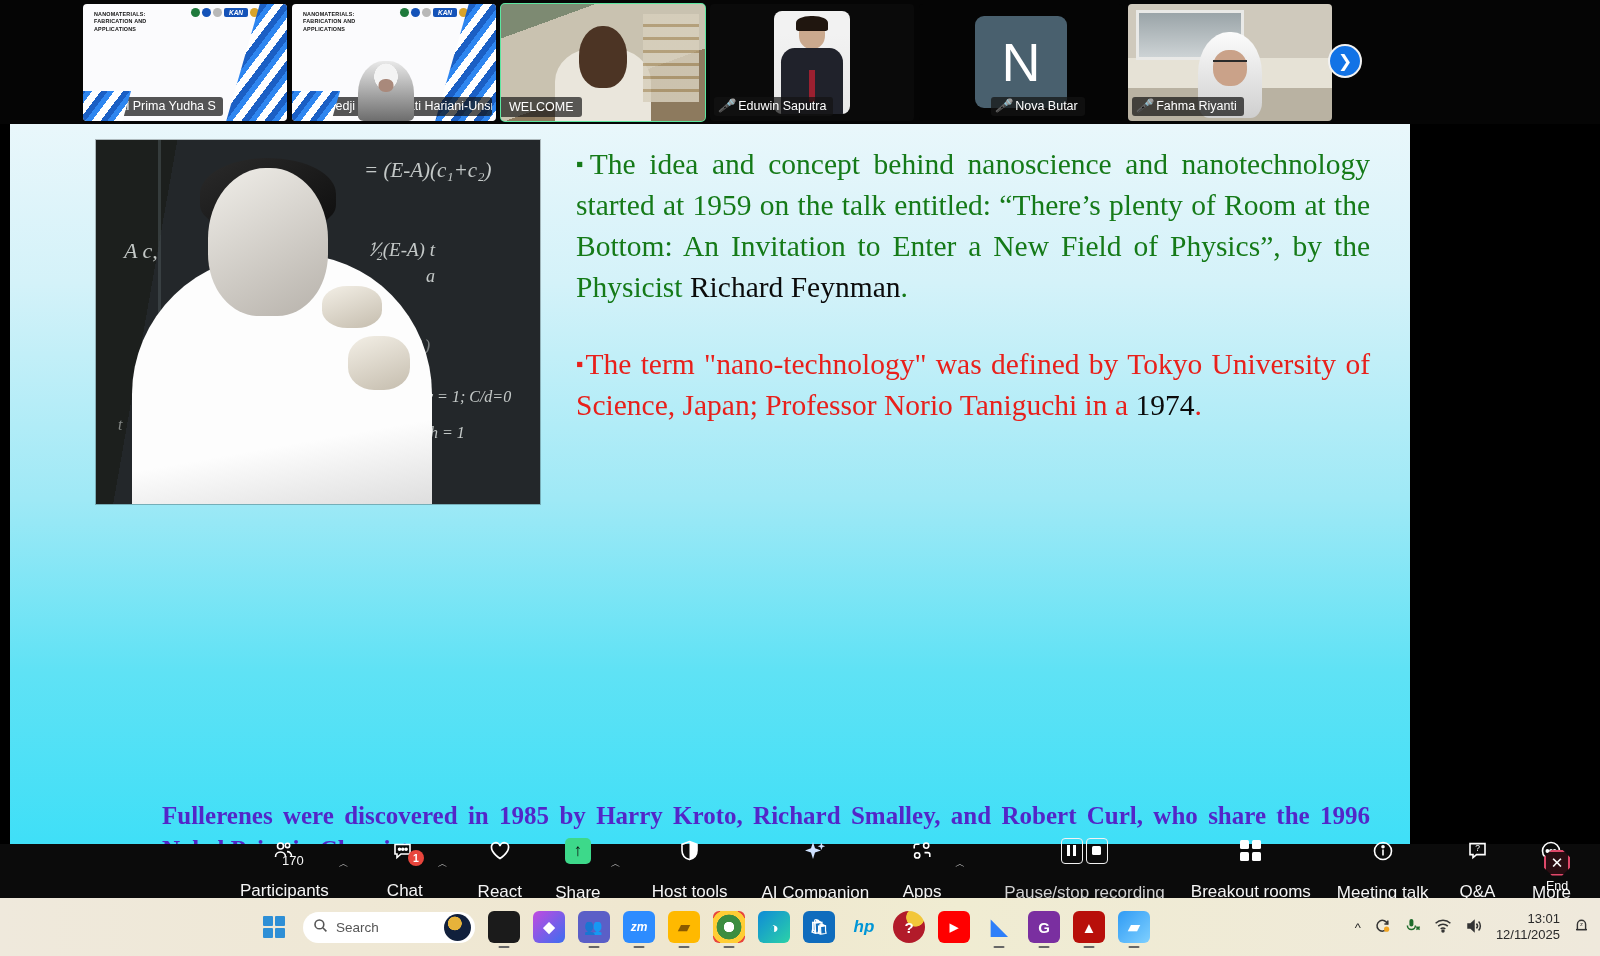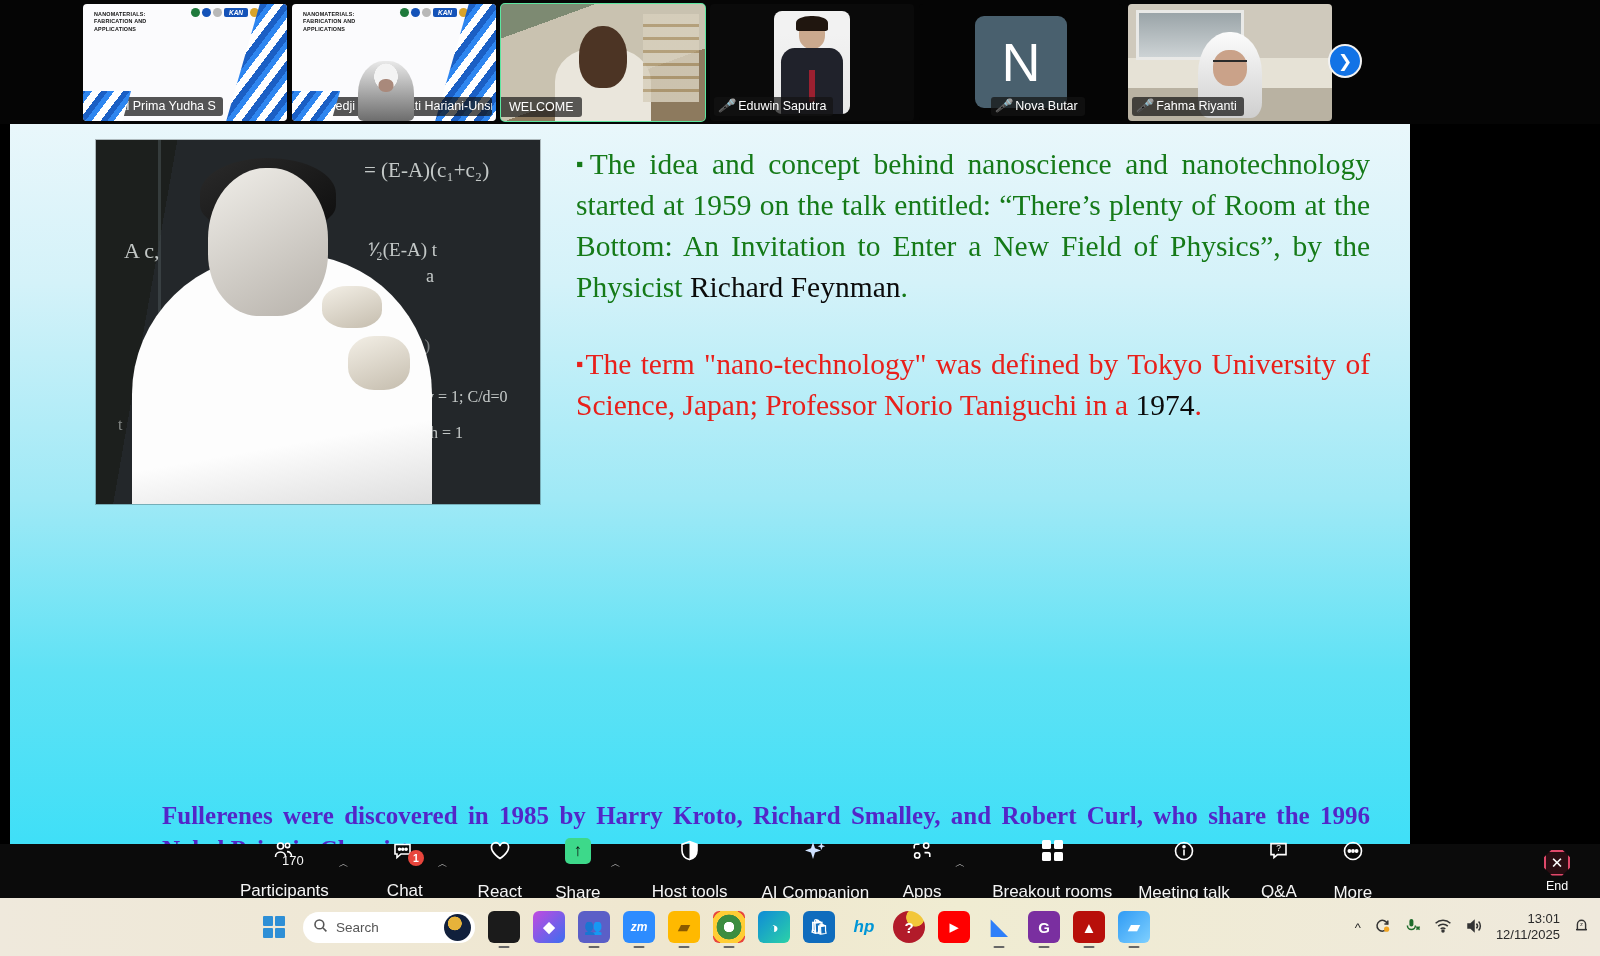--- a/index.html
+++ b/index.html
@@ -128,21 +128,21 @@
   }
   .slide-body { display:flex; padding: 16px 40px 0 86px; gap: 36px; }
   .photo-box {
     width: 444px; height: 364px; flex:none; position:relative; overflow:hidden;
     background:#111; box-shadow: 0 0 0 1px rgba(0,0,0,.25);
   }
   .chalk { position:absolute; inset:0;
     background: linear-gradient(100deg,#1c1f1d 0 16%, #23272a 16% 100%); }
   .chalk .divider { position:absolute; left:62px; top:0; width:3px; height:100%; background:#4b5456; opacity:.55; }
   .chalk .eq { position:absolute; color:#e7ecea; font-family:"Liberation Serif", serif;
-    opacity:.82; }
+    font-style:italic; opacity:.82; }
   .feyn-body { position:absolute; left:36px; bottom:0; width:300px; height:250px;
     background: linear-gradient(170deg,#fdfdfd 0 72%, #dedede 100%);
     border-radius: 48% 46% 0 0 / 56% 56% 0 0; }
   .feyn-head { position:absolute; left:112px; top:28px; width:120px; height:148px;
     background: linear-gradient(150deg,#f0eee9,#b7b2ab); border-radius: 48% 48% 42% 42%; }
   .feyn-hair { position:absolute; left:104px; top:18px; width:136px; height:72px;
     background: linear-gradient(150deg,#2b2b2b,#0e0e0e); border-radius: 52% 52% 36% 36%; }
   .hand { position:absolute; background: linear-gradient(160deg,#f3efe6,#c5bdae); border-radius:42%; }
 
   .txt-col { flex:1; padding-top: 4px; }
@@ -412,20 +412,33 @@
             <path d="M8.5 3.2H5.2a2 2 0 0 0-2 2v2.4"></path>
               <circle cx="15.2" cy="4.6" r="2.6"></circle>
             <circle cx="6.2" cy="14.4" r="2.6"></circle>
               <path d="M13.5 11.6h3.3a2 2 0 0 1 2 2v2.4"></path>
           </svg>
         </span>
         <span class="lb">Apps</span>
       </div>
       <span class="caret">︿</span>
 
+      <div class="tb" style="margin-left:22px;min-width:160px">
+        <span class="ic">
+          <span class="rec-group">
+            <span class="rec-b">
+                <i class="pause"></i>
+              </span>
+            <span class="rec-b">
+                <i class="stop"></i>
+              </span>
+          </span>
+        </span>
+        <span class="lb" style="color:#d2d2d2">Pause/stop recording</span>
+      </div>
 
       <div class="tb" style="margin-left:10px;min-width:104px">
         <span class="ic">
           <span class="grid-ic">
               <i></i>
               <i></i>
               <i></i>
               <i></i>
             </span>
         </span>

